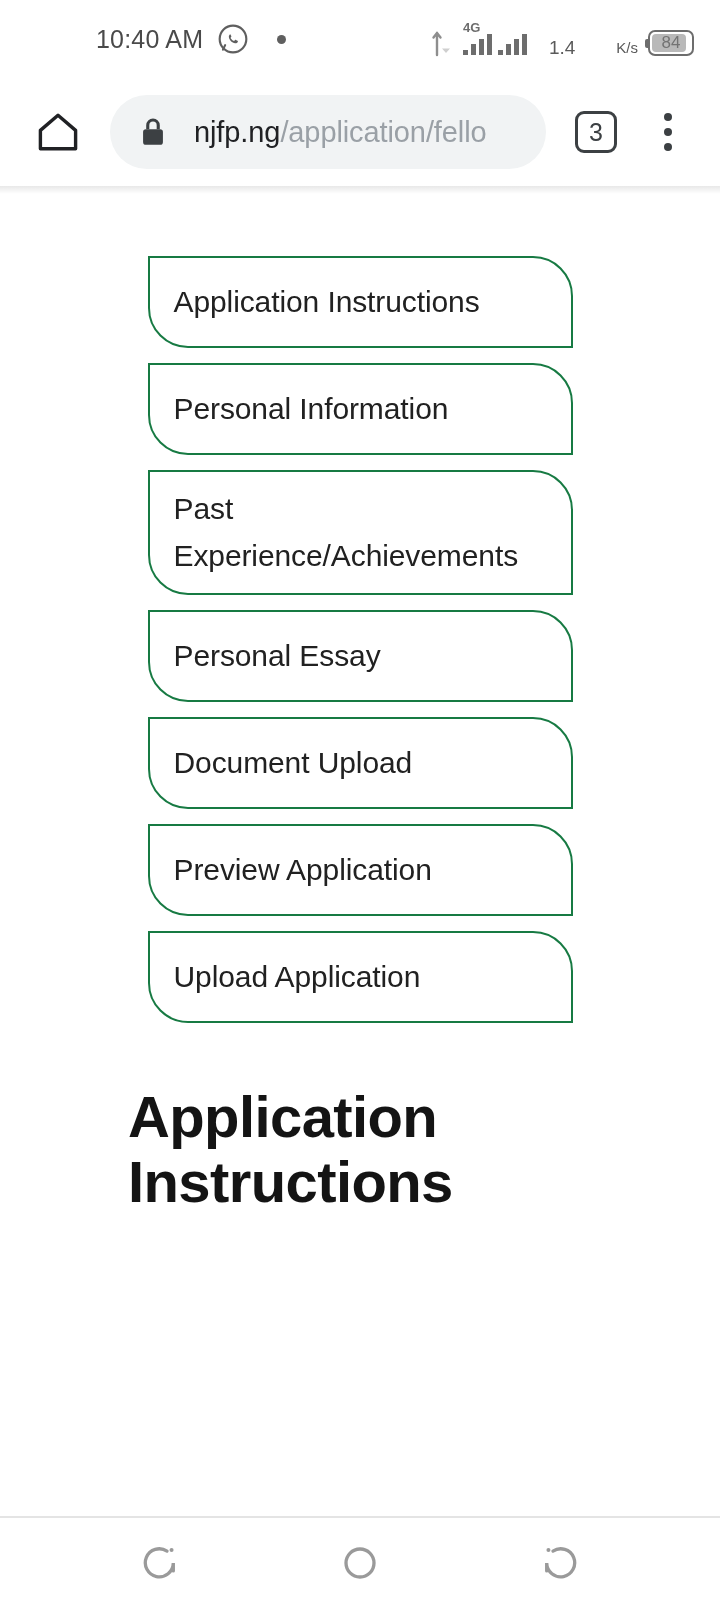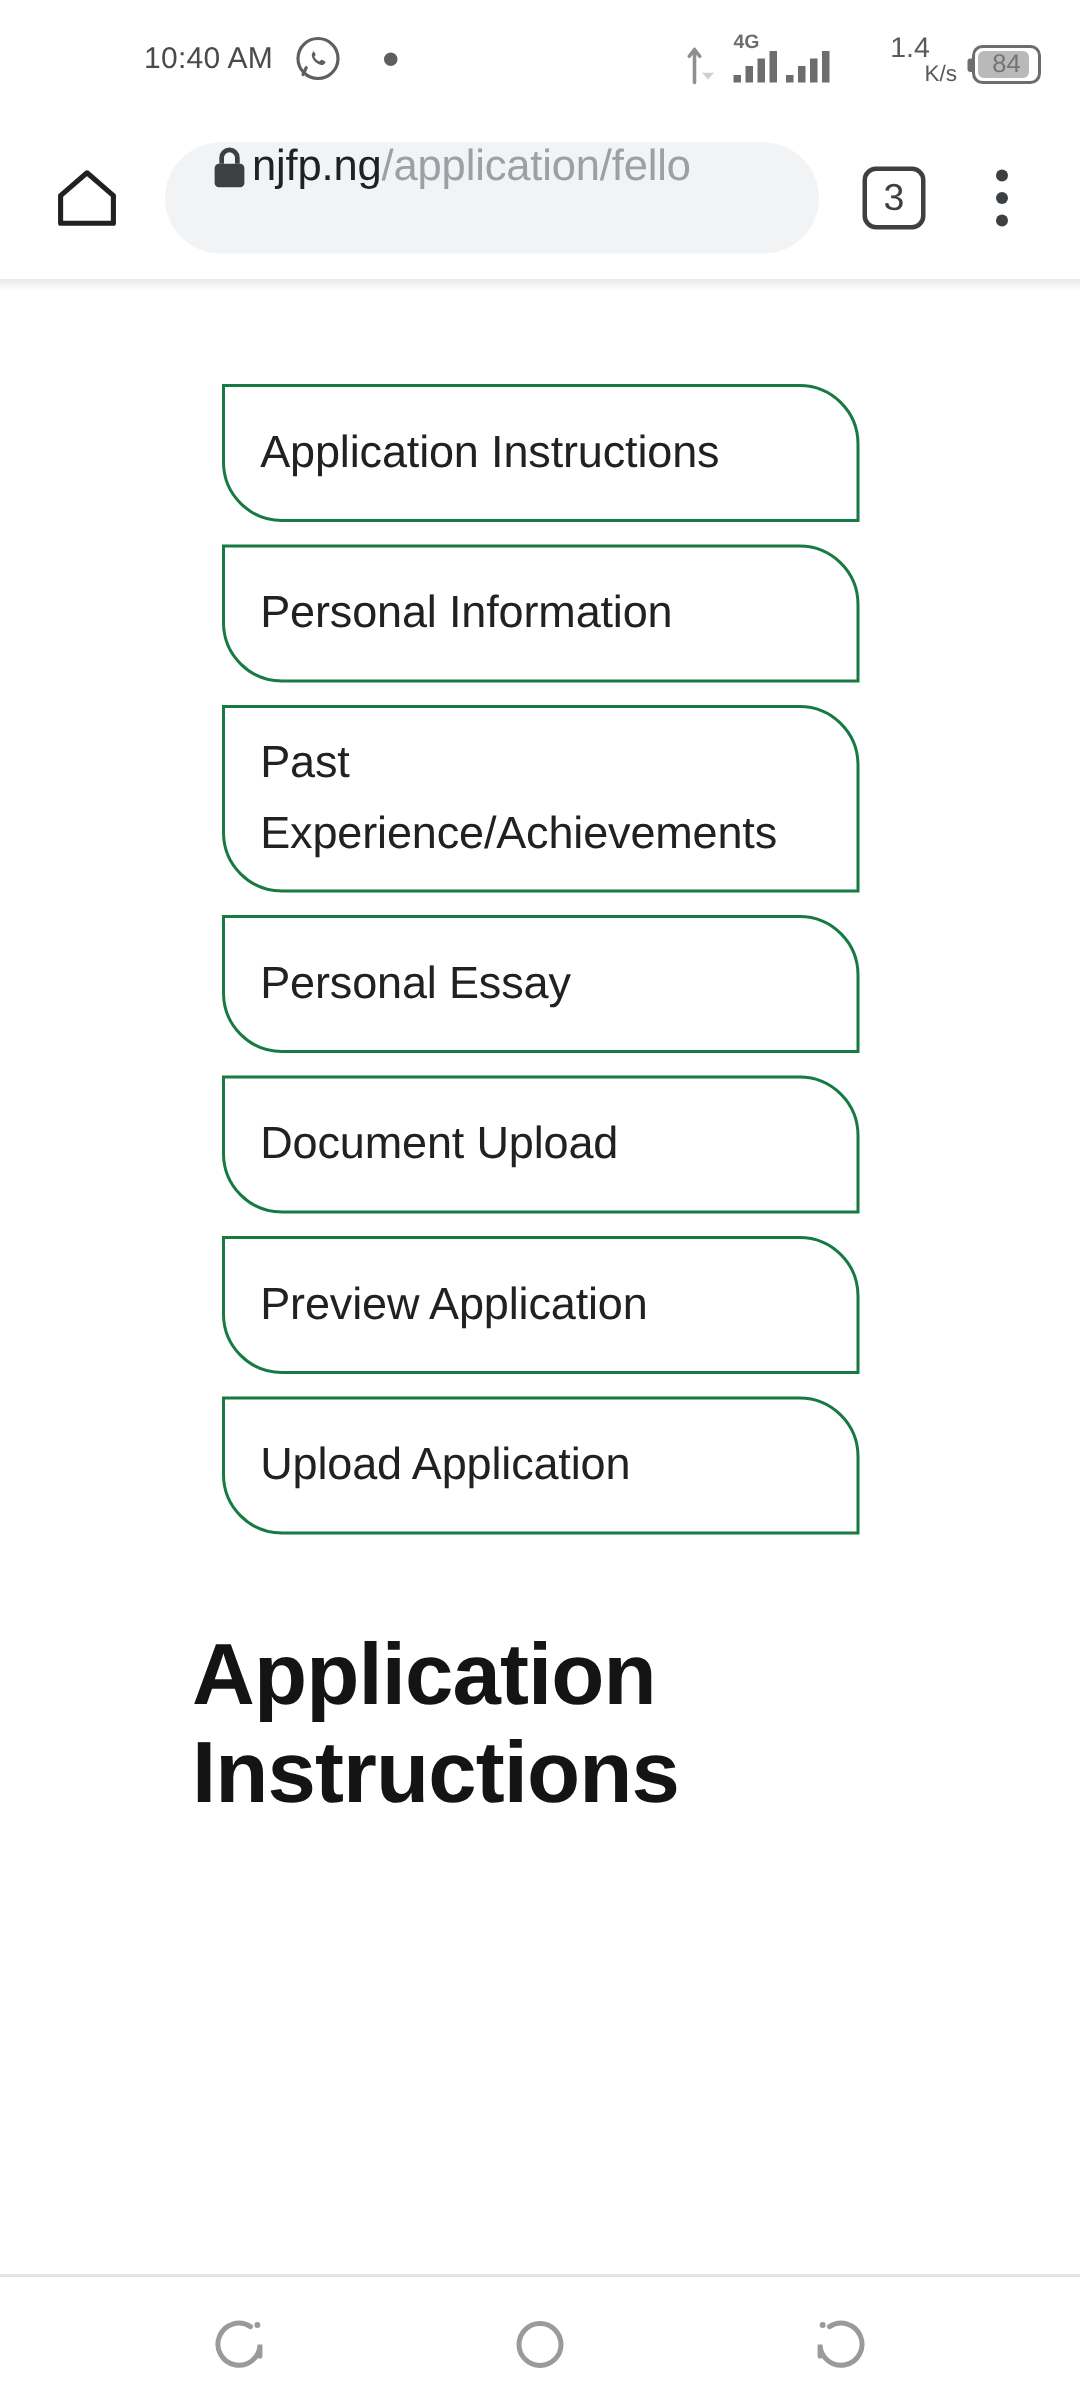--- a/index.html
+++ b/index.html
@@ -21,40 +21,40 @@
     align-items: center;
     justify-content: space-between;
     padding: 0 26px 0 96px;
   }
   .status-left {
     display: flex;
     align-items: center;
     gap: 14px;
   }
   .status-time {
-    font-size: 20px;
+    font-size: 25px;
     color: #4a4a4a;
     letter-spacing: 0.2px;
     font-family: "Liberation Sans", sans-serif;
   }
   .wa-icon { display: block; }
   .status-dot {
     width: 9px; height: 9px;
     border-radius: 50%;
     background: #5f5f5f;
     margin-left: 14px;
   }
   .status-right {
     display: flex;
     align-items: flex-end;
     gap: 7px;
   }
   .net-speed {
     display: flex;
-    flex-direction: column;
+    flex-direction: row;
     align-items: center;
     line-height: 1.0;
     color: #5a5a5a;
     margin-bottom: 2px;
   }
   .net-speed .n1 { font-size: 19px; }
   .net-speed .n2 { font-size: 15px; margin-left: 41px; }
   .battery {
     display: flex;
     align-items: center;
@@ -104,22 +104,23 @@
     width: 72px; height: 72px;
     display: flex; align-items: center; justify-content: center;
     flex: none;
   }
   .omnibox {
     flex: 1 1 auto;
     height: 74px;
     background: #f1f3f4;
     border-radius: 38px;
     display: flex;
+    align-items: center;
     padding: 0 24px 0 28px;
-    gap: 0;
+    gap: 26px;
     margin-left: 10px;
     overflow: hidden;
   }
   .lock-icon { flex: none; }
   .url-text {
     font-size: 29px;
     color: #9aa0a6;
     white-space: nowrap;
     overflow: hidden;
     letter-spacing: -0.1px;

